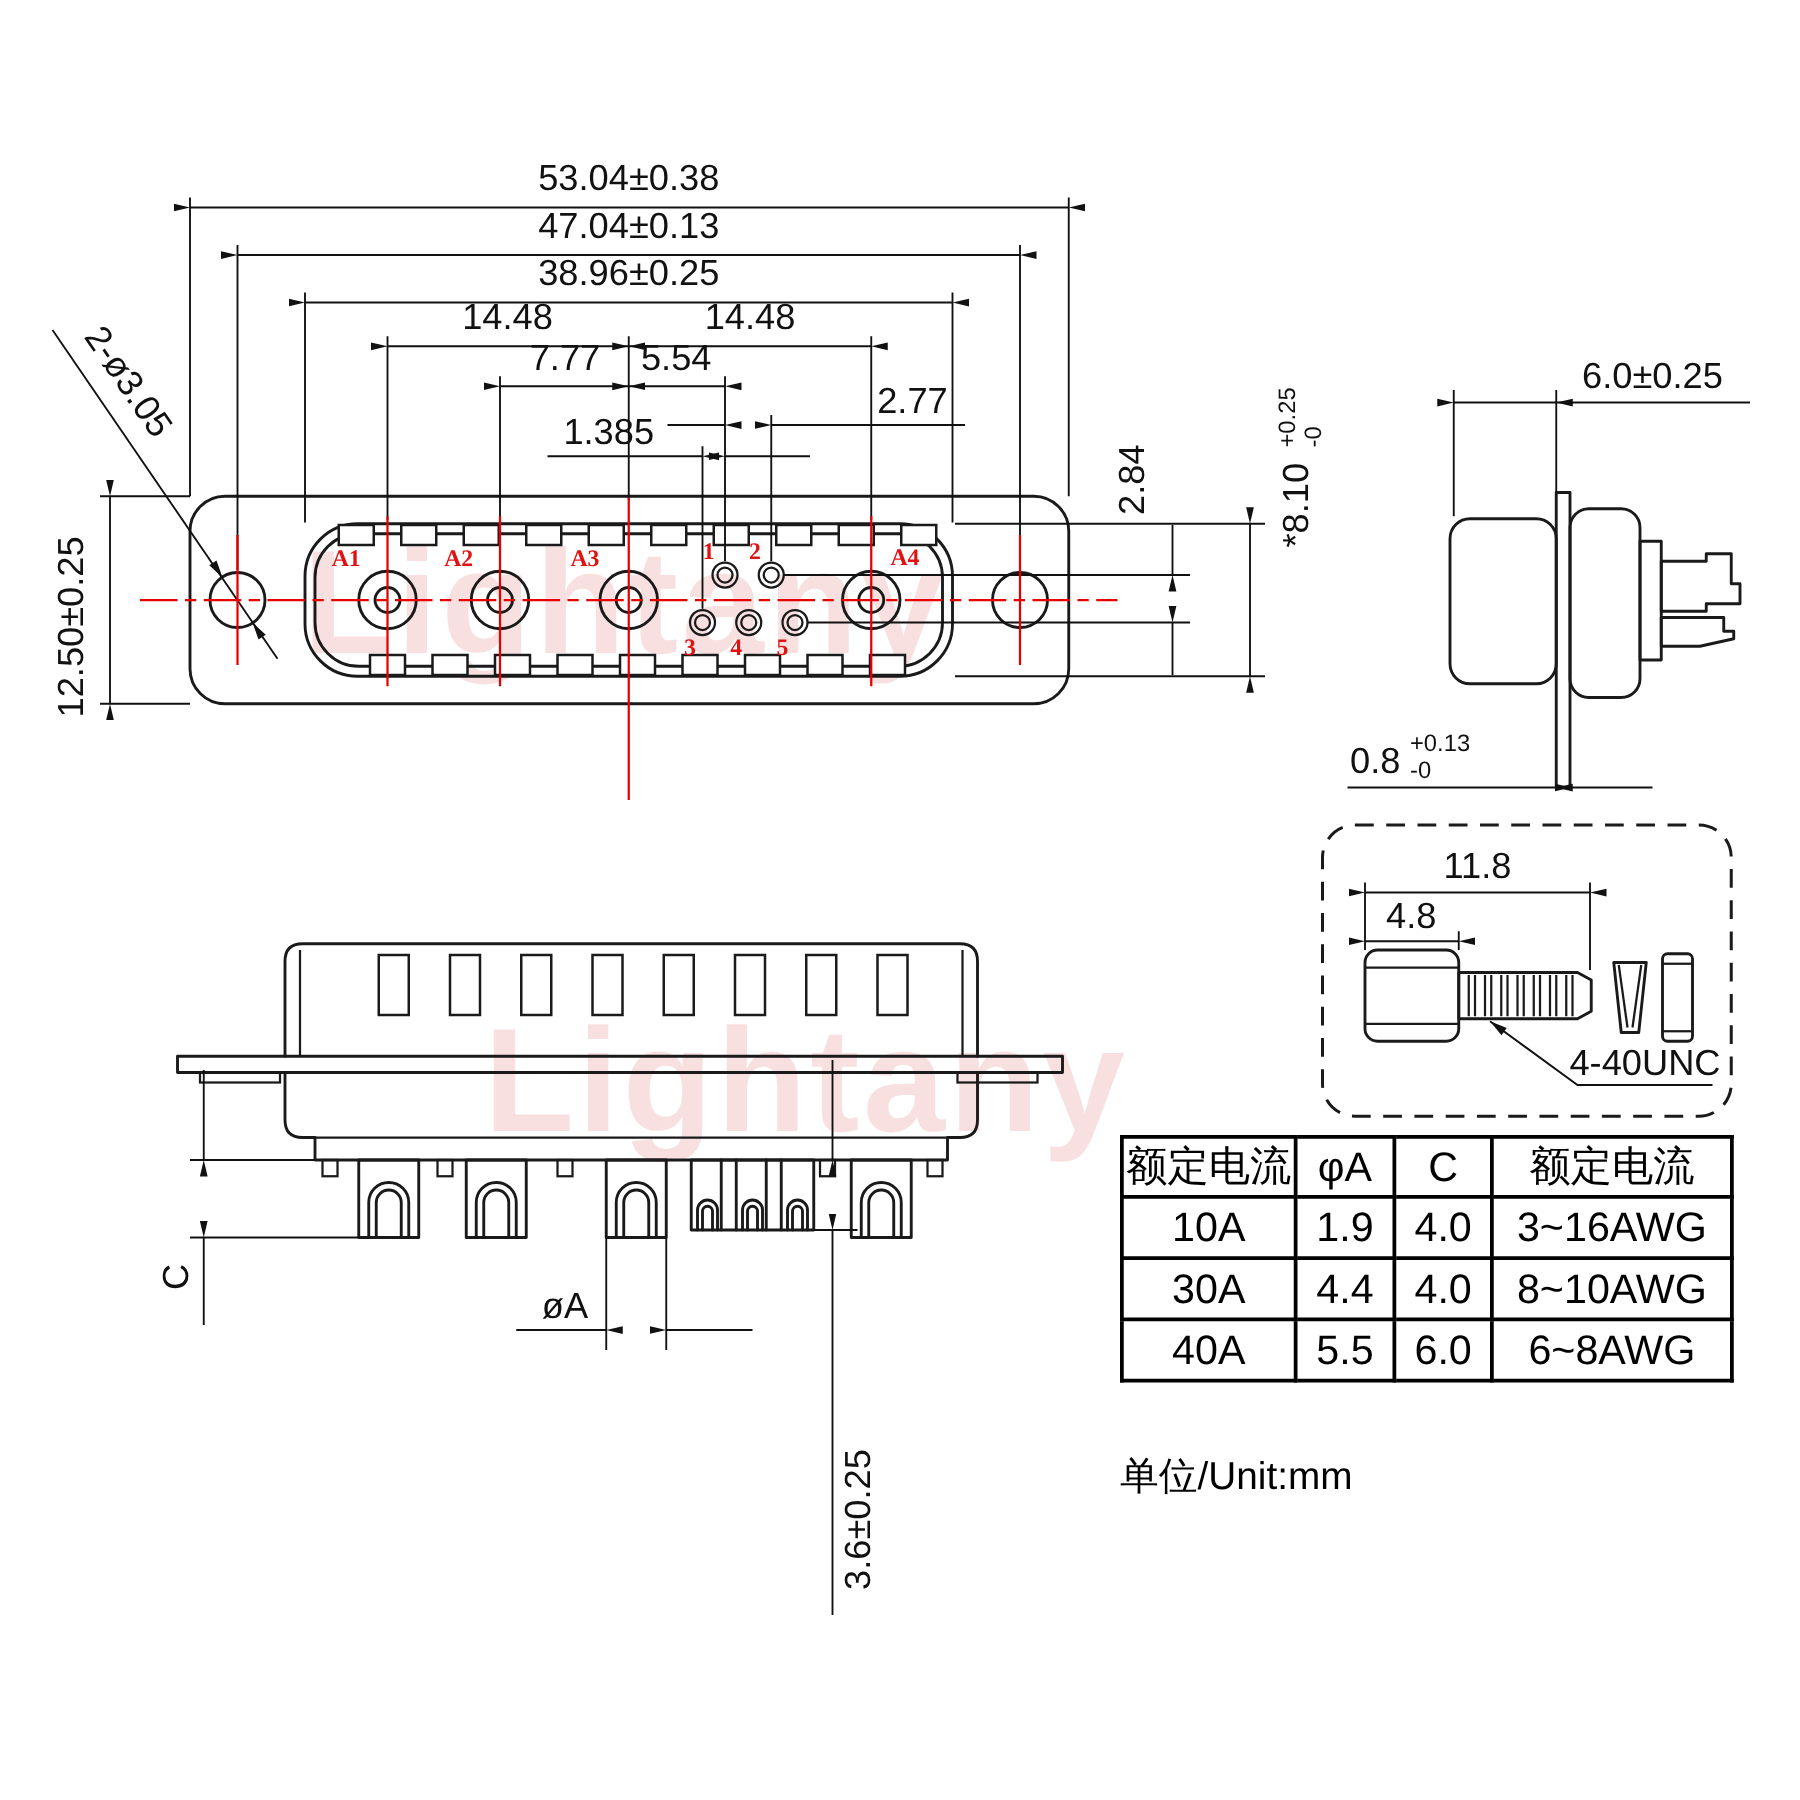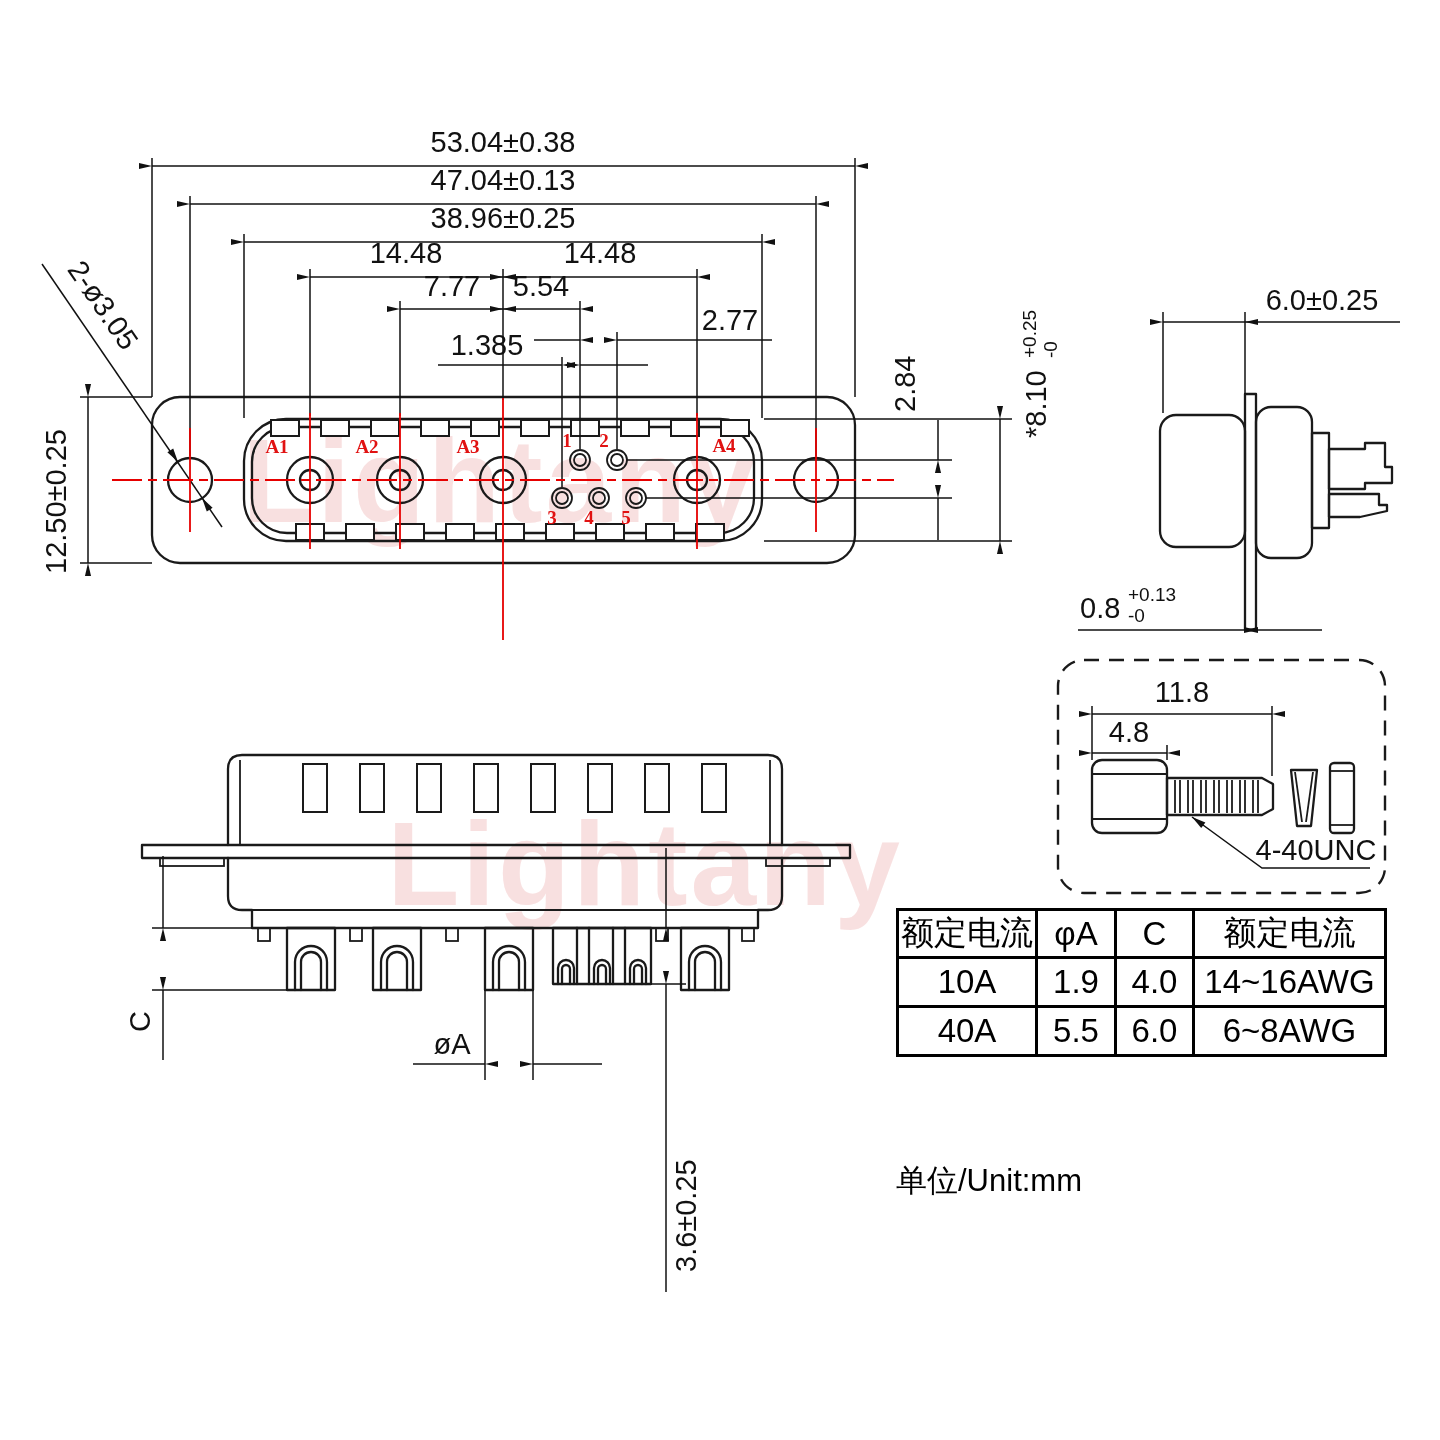--- a/index.html
+++ b/index.html
@@ -354,21 +354,27 @@
         <tr>
     <th>额定电流</th>
     <th>φA</th>
     <th>C</th>
     <th>额定电流</th>
   </tr>
   <tr>
     <td>10A</td>
     <td>1.9</td>
     <td>4.0</td>
-    <td>14~16AWG</td>
+    <td>3~16AWG</td>
+  </tr>
+  <tr>
+    <td>30A</td>
+    <td>4.4</td>
+    <td>4.0</td>
+    <td>8~10AWG</td>
   </tr>
   <tr>
     <td>40A</td>
     <td>5.5</td>
     <td>6.0</td>
     <td>6~8AWG</td>
   </tr>
 </tbody>
     </table>
 <div class="unit-note">单位/Unit:mm</div>

